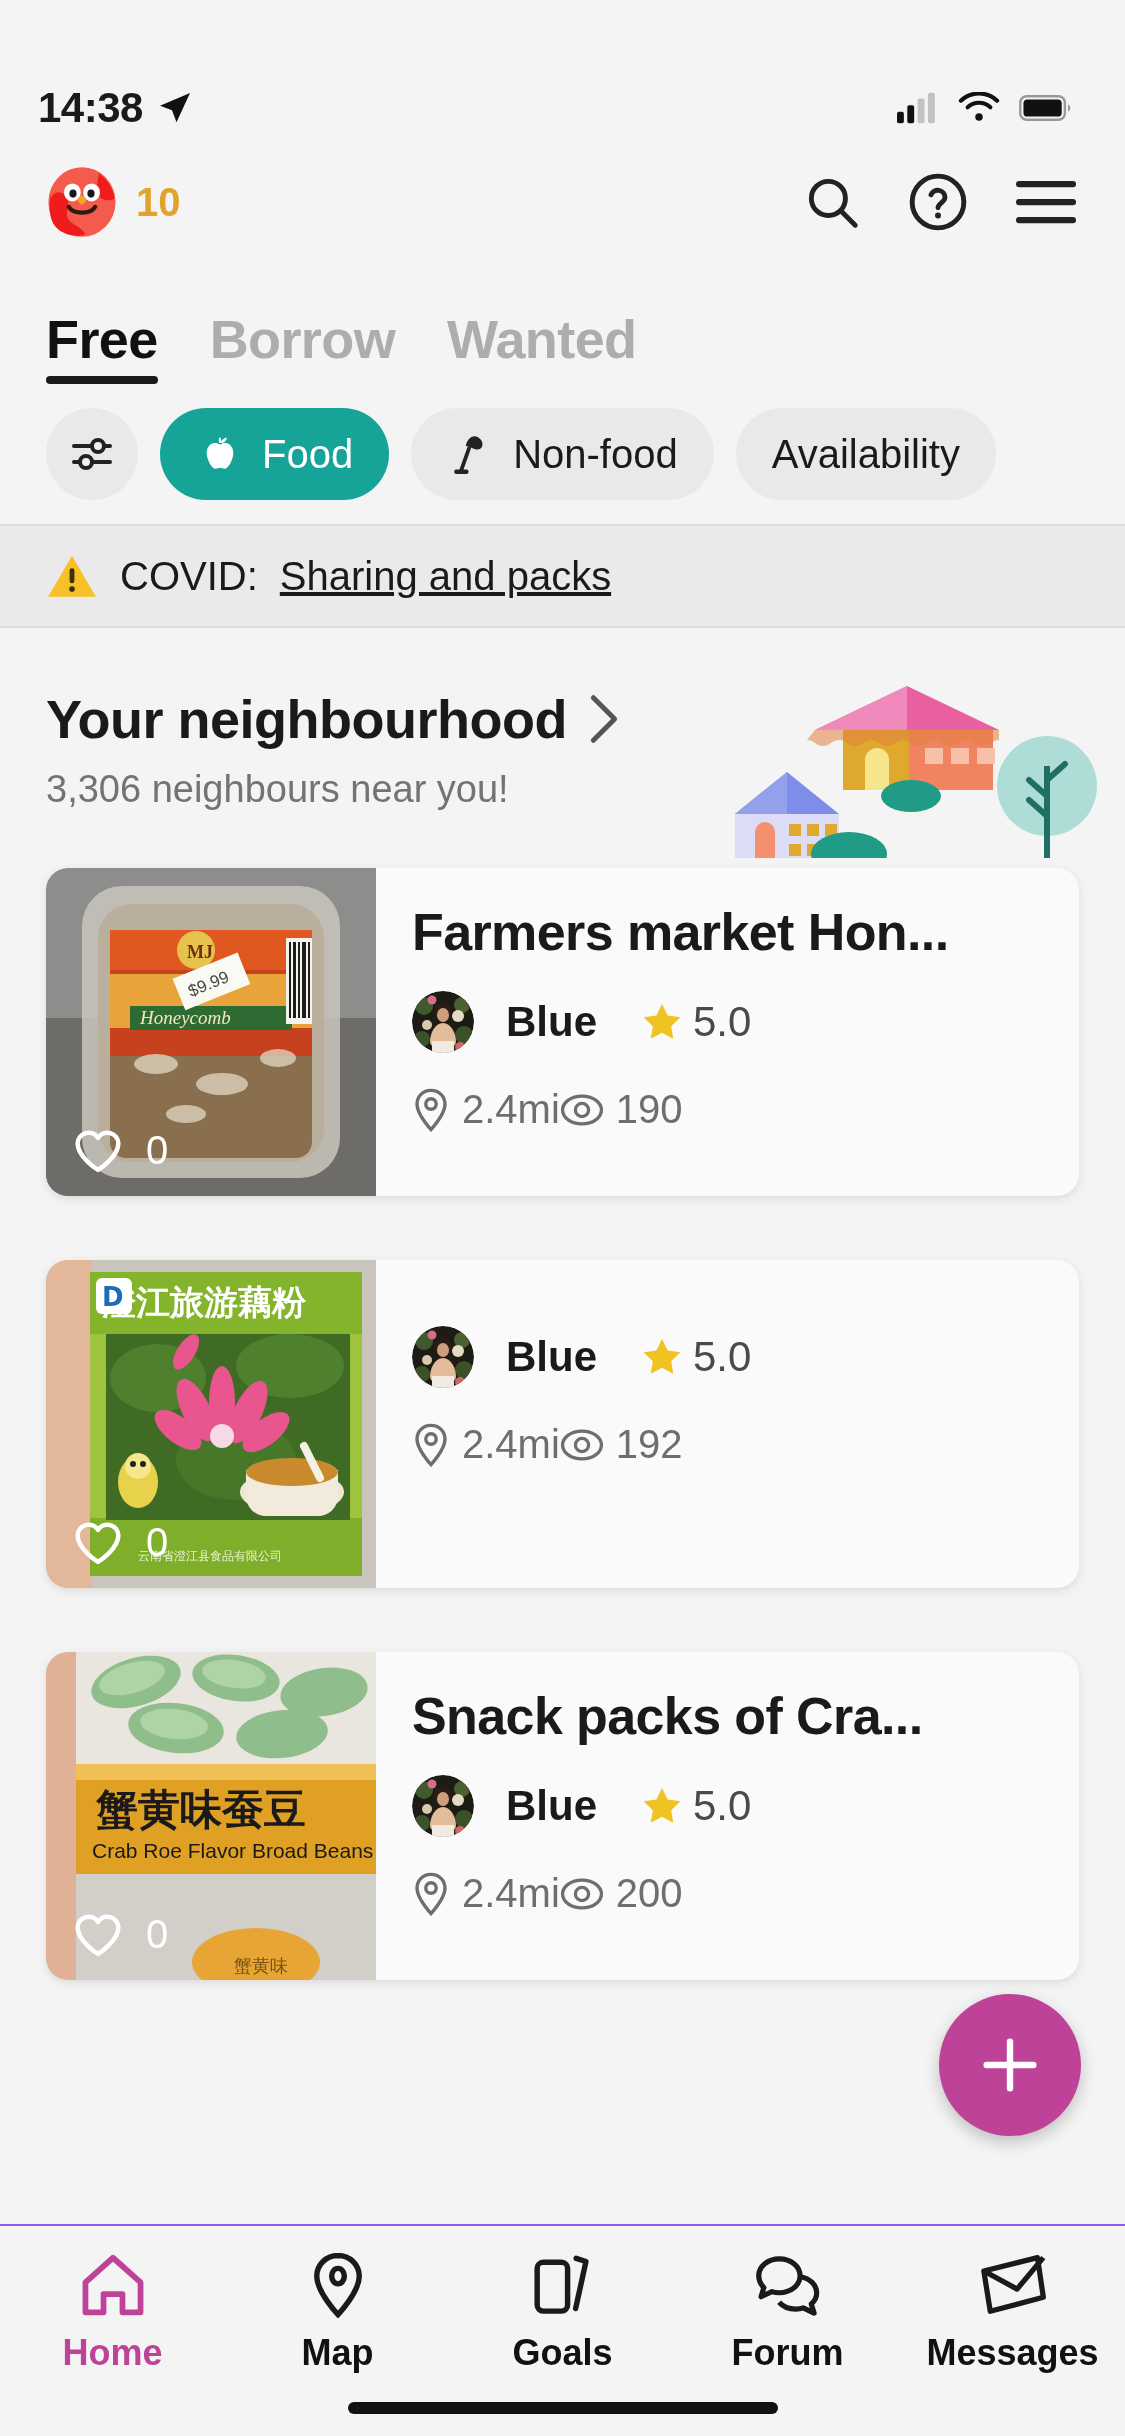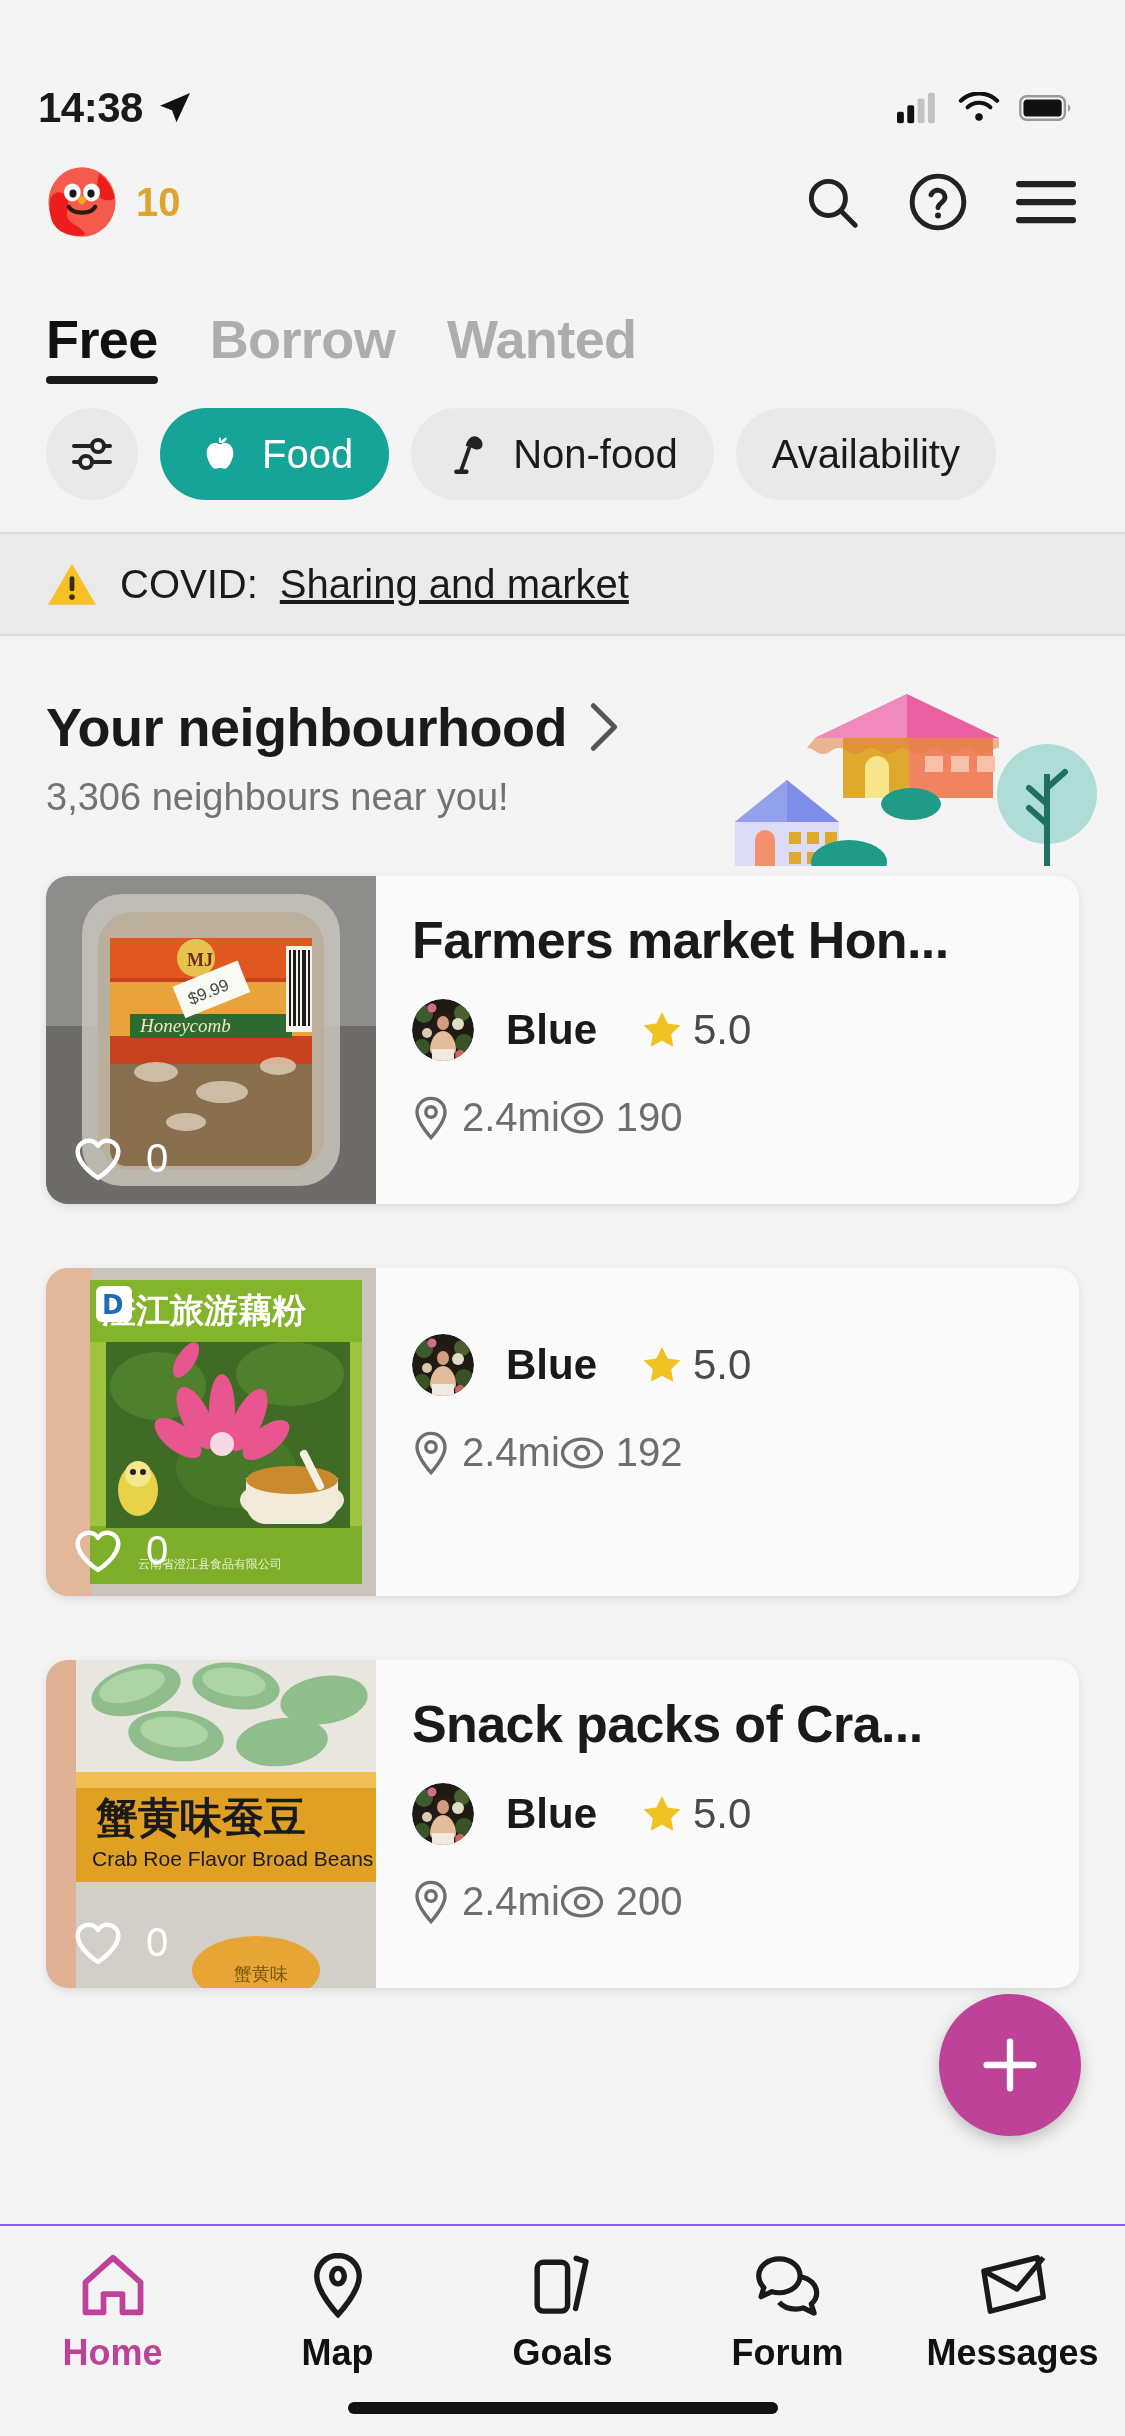--- a/index.html
+++ b/index.html
@@ -40,21 +40,21 @@
     line-height:1;
   }
   .tab:first-child { padding-left:0; }
   .tab.active { color:#111; }
   .tab.active::after {
     content:""; position:absolute; left:0; right:26px; bottom:0;
     height:8px; background:#1A1A1A; border-radius:4px;
   }
 
   
-  .chips { display:flex; align-items:flex-end; gap:22px; padding:24px 0 32px 46px; overflow:hidden; }
+  .chips { display:flex; align-items:flex-end; gap:22px; padding:24px 0 24px 46px; overflow:hidden; }
   .chip {
     display:flex; align-items:center; gap:18px;
     background:#E9E9E9; border-radius:48px; height:92px;
     padding:0 36px; font-size:40px; color:#1A1A1A; white-space:nowrap;
     flex:0 0 auto;
   }
   .chip.icon-only { width:92px; padding:0; justify-content:center; }
   .chip.active { background:#16A398; color:#fff; font-weight:500; }
 
   
@@ -220,21 +220,21 @@
   </div>
 </div>
 
 <div class="covid">
   <svg width="52" height="48" viewBox="0 0 24 22">
     <path d="M12 1.6L23 20.6H1z" fill="#F6C026"></path>
     <rect x="10.9" y="7.4" width="2.2" height="7" rx="1.1" fill="#3A3008"></rect>
     <circle cx="12" cy="17" r="1.3" fill="#3A3008"></circle>
   </svg>
   <span class="covid-label">COVID:</span>
-  <span class="covid-link">Sharing and market</span>
+  <span class="covid-link">Sharing and packs</span>
 </div>
 
 <div class="hood">
   <div class="hood-title">
     <h2>Your neighbourhood</h2>
     <svg width="34" height="52" viewBox="0 0 14 22">
       <path d="M2.5 2l9 9-9 9" stroke="#555" stroke-width="2.1" fill="none" stroke-linecap="round" stroke-linejoin="round"></path>
     </svg>
   </div>
   <div class="hood-sub">3,306 neighbours near you!</div>

